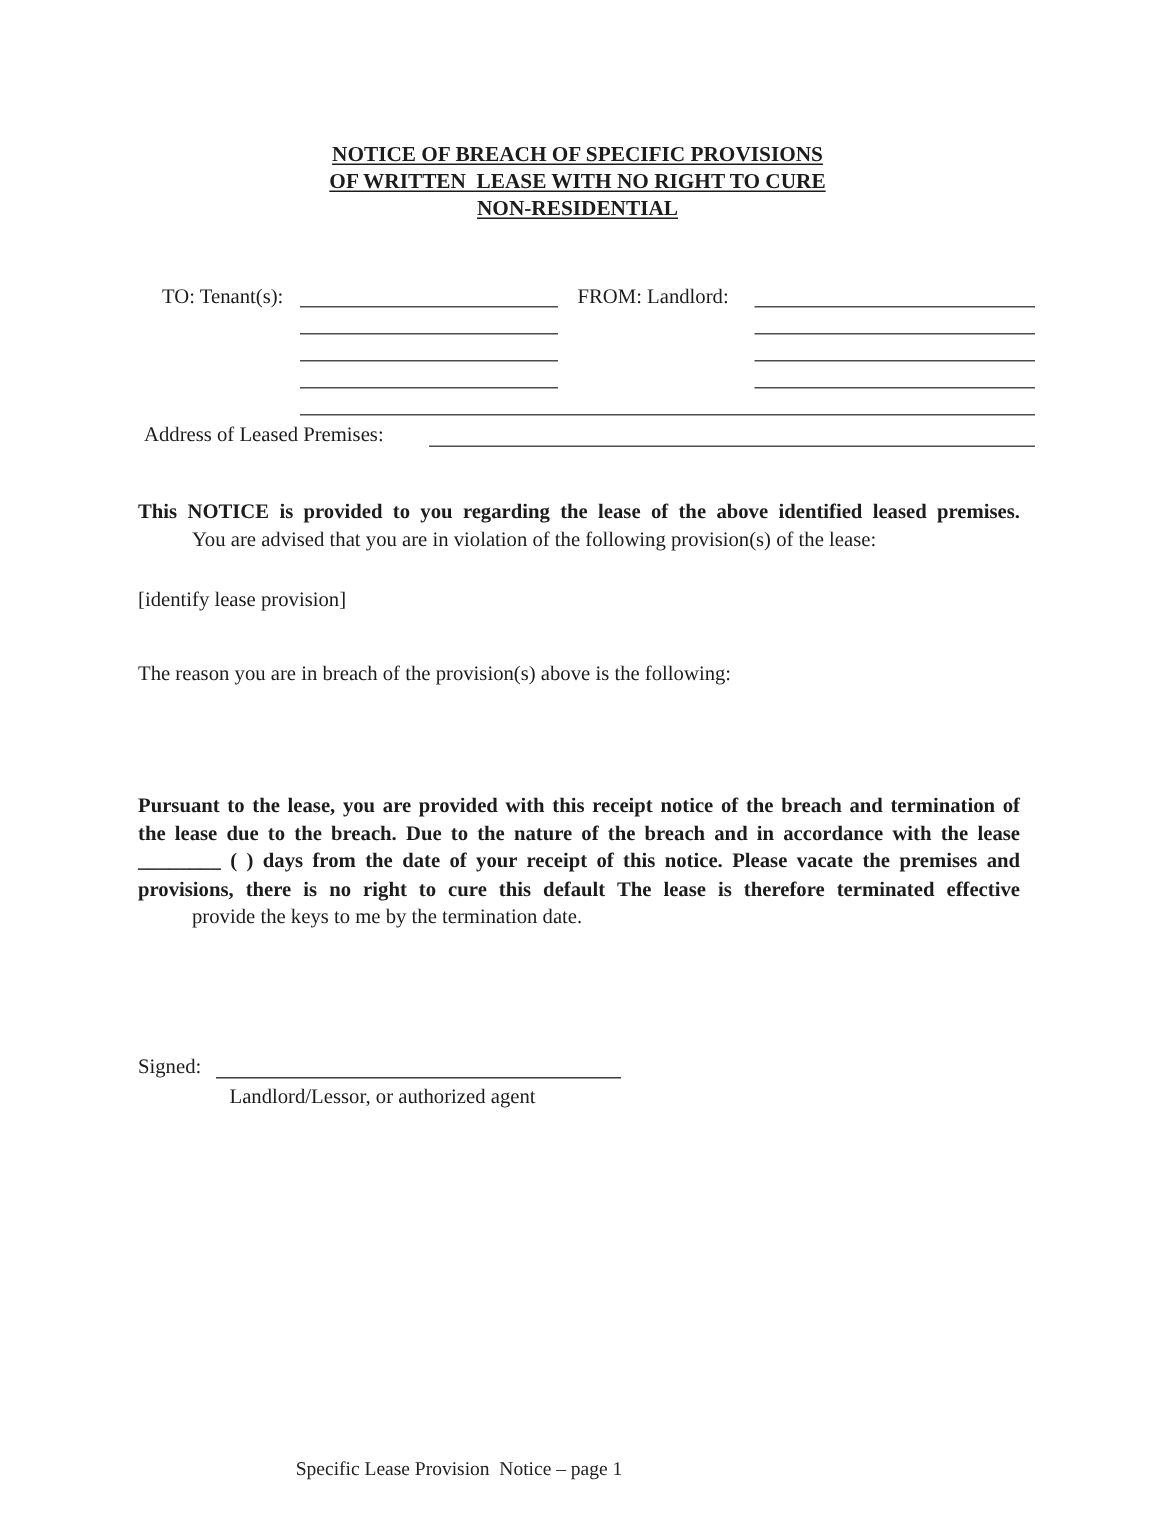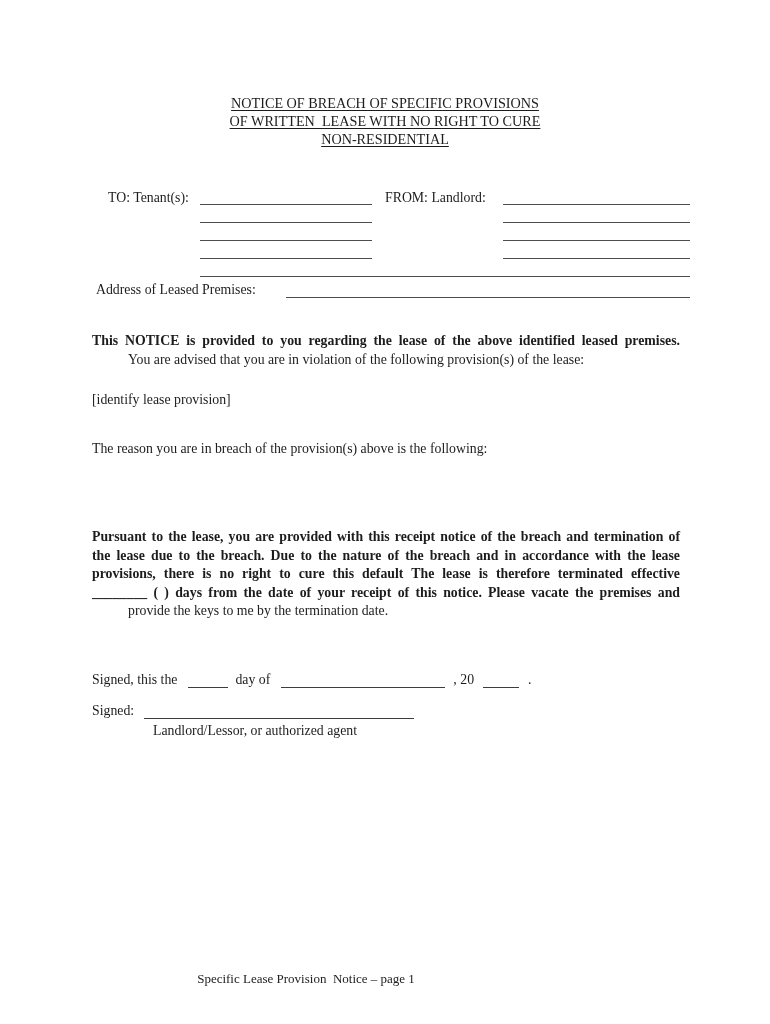--- a/index.html
+++ b/index.html
@@ -8,21 +8,21 @@
     width:770px;height:1024px;
     background:#ffffff;
     font-family:"Liberation Serif", serif;
     color:#1c1c1c;
     overflow:hidden;
   }
   .abs{position:absolute;}
   .fs{font-size:13.8px;line-height:18.5px;}
   .title-block{
     position:absolute;top:94px;left:0;width:770px;
-    text-align:center;font-weight:normal;font-size:14.2px;line-height:18px;
+    text-align:center;font-weight:bold;font-size:14.2px;line-height:18px;
   }
   .title-line{white-space:pre-wrap;}
   .title-line > span{text-decoration:underline;text-underline-offset:2px;}
   .hline{position:absolute;height:0;border-top:1.2px solid #4d4d4d;}
   .para{position:absolute;left:92px;width:588px;}
   .jl{text-align:justify;text-align-last:justify;font-weight:bold;}
   .plain{text-align:left;margin-left:36px;}
   .blank{
     display:inline-block;
     border-bottom:1.2px solid #3d3d3d;
@@ -69,28 +69,25 @@
     <div class="plain">You are advised that you are in violation of the following provision(s) of the lease:</div>
   </div>
 
   <div class="abs fs" style="left:92px;top:391px;">[identify lease provision]</div>
 
   <div class="abs fs" style="left:92px;top:440px;">The reason you are in breach of the provision(s) above is the following:</div>
 
   <div class="para fs" style="top:528px;">
     <div class="jl">Pursuant to the lease, you are provided with this receipt notice of the breach and termination of</div>
     <div class="jl">the lease due to the breach.  Due to the nature of the breach and in accordance with the lease</div>
+    <div class="jl">________ (  ) days from the date of your receipt of this notice.  Please vacate the premises and</div>
     <div class="jl">provisions, there is no right to cure this default    The lease is therefore terminated effective</div>
-    <div class="jl">________ (  ) days from the date of your receipt of this notice.  Please vacate the premises and</div>
     <div class="plain">provide the keys to me by the termination date.</div>
   </div>
 
-  <div class="abs fs nowrap" style="left:92px;top:671px;">
-    <span>Signed, this the</span><span class="blank" style="width:40px;margin-left:11px;"></span><span style="margin-left:7px;">day of</span><span class="blank" style="width:164px;margin-left:11px;"></span><span style="margin-left:8px;">, 20</span><span class="blank" style="width:36px;margin-left:9px;"></span><span style="margin-left:9px;">.</span>
-  </div>
 
   <div class="abs fs" style="left:153px;top:722px;">Landlord/Lessor, or authorized agent</div>
   <div class="abs fs nowrap" style="left:92px;top:702px;">
     <span>Signed:</span><span class="blank" style="width:270px;margin-left:10px;"></span>
   </div>
 
   <div class="footer">Specific Lease Provision  Notice – page 1</div>
 
 </div>
 

